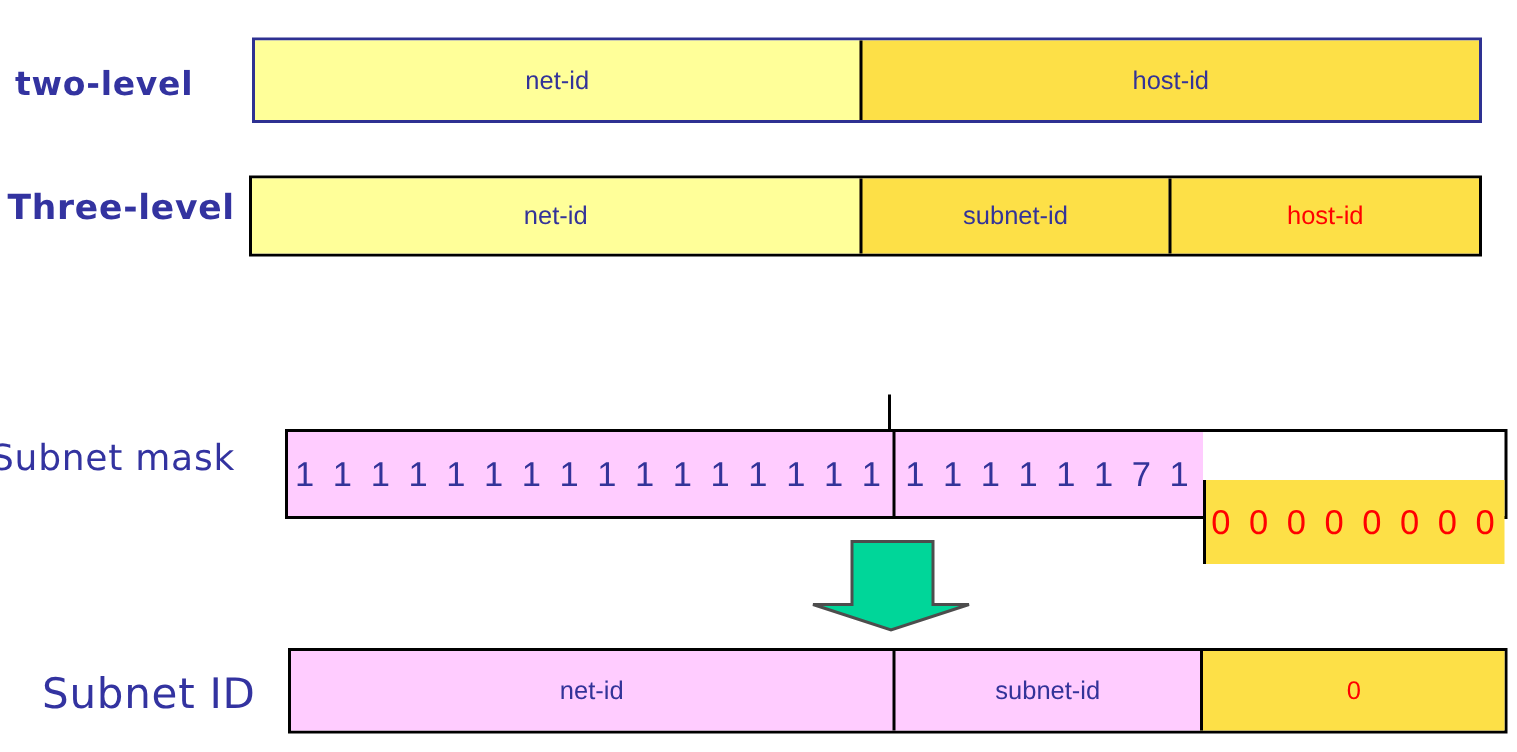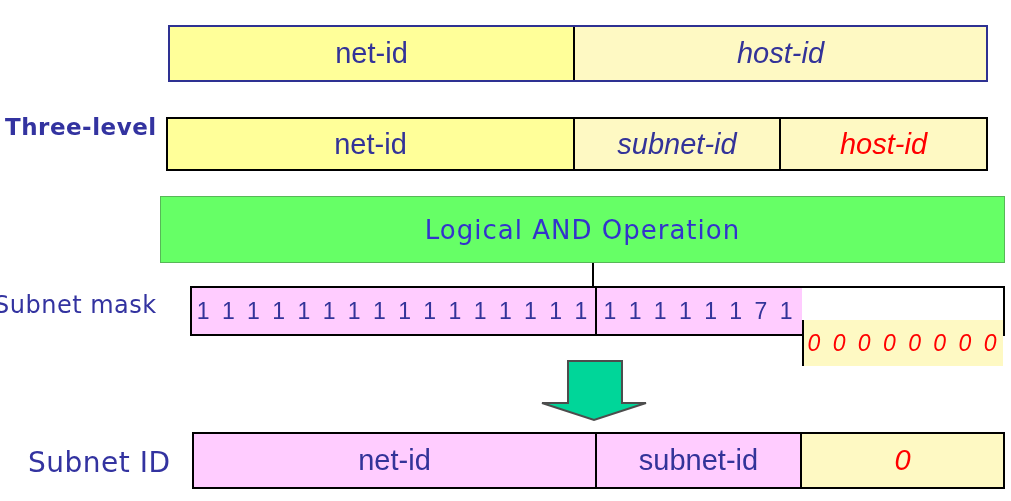--- a/index.html
+++ b/index.html
@@ -28,27 +28,27 @@
     display: flex;
     border: 2px solid #000000;
     background: #ffffff;
   }
   .box-row.blue-border { border-color: #2e3192; }
   .cell {
     height: 100%;
     display: flex;
     align-items: center;
     justify-content: center;
-    font-size: 29px;
+    font-size: 17px;
     color: #333399;
     white-space: nowrap;
   }
   .cell + .cell { border-left: 2px solid #000000; }
   .bg-yellow { background: #ffff99; }
-  .bg-lblue  { background: #fef9c3; font-style: italic; }
+  .bg-lblue  { background: #fde047; }
   .bg-pink   { background: #ffccff; }
   .txt-red   { color: #ff0000; }
   .mask-row .cell { font-size: 23px; letter-spacing: 3px; font-weight: 500; }
   
   .and-bar {
     position: absolute;
     left: 160px; top: 196px; width: 845px; height: 67px;
     background: #66ff66;
     border: 1px solid #57b757;
     display: flex;
@@ -65,39 +65,37 @@
     left: 592px; top: 263px; width: 2px; height: 23px;
     background: #000000;
   }
   .down-arrow { position: absolute; left: 540px; top: 359px; }
 </style>
 </head>
 <body>
 
 <div style="position:absolute; inset:0;">
 
+  <div class="side-label bold" style="left:10px; top:44px;">two-level</div>
   <div class="box-row blue-border" style="left:168px; top:25px; width:820px; height:57px;">
     <div class="cell bg-yellow" style="width:403px;">net-id</div>
     <div class="cell bg-lblue" style="flex:1;">host-id</div>
   </div>
 
-  <div class="side-label bold" style="left:5px; top:114px; font-size:23px;">Three-level</div>
+  <div class="side-label bold" style="left:5px; top:126px; font-size:23px;">Three-level</div>
   <div class="box-row" style="left:166px; top:117px; width:822px; height:54px;">
     <div class="cell bg-yellow" style="width:405px;">net-id</div>
     <div class="cell bg-lblue" style="width:206px;">subnet-id</div>
     <div class="cell bg-lblue txt-red" style="flex:1;">host-id</div>
   </div>
 
-  <div class="and-bar">
-    <span>Logical AND Operation</span>
-  </div>
   <div class="connector"></div>
 
   <div class="side-label" style="left:-6px; top:291px; font-size:24px;">Subnet mask</div>
-  <div class="box-row mask-row" style="left:190px; top:286px; width:815px; height:50px;text-align:center;">
+  <div class="box-row mask-row" style="left:190px; top:286px; width:815px; height:60px;text-align:center;">
     <div class="cell bg-pink" style="width:403px;">1 1 1 1 1 1 1 1 1 1 1 1 1 1 1 1</div>
     <div class="cell bg-pink" style="width:207px;">1 1 1 1 1 1 7 1</div>
     <div class="cell bg-lblue txt-red" style="flex:1;margin-top:32px;">0 0 0 0 0 0 0 0</div>
   </div>
 
   <svg class="down-arrow" width="108" height="63" viewBox="0 0 108 63">
     <polygon points="28,2 82,2 82,44 106,44 54,61 2,44 28,44" fill="#00D699" stroke="#4d4d4d" stroke-width="2"></polygon>
   </svg>
 
   <div class="side-label" style="left:28px; top:446px; font-size:28px;">Subnet ID</div>

